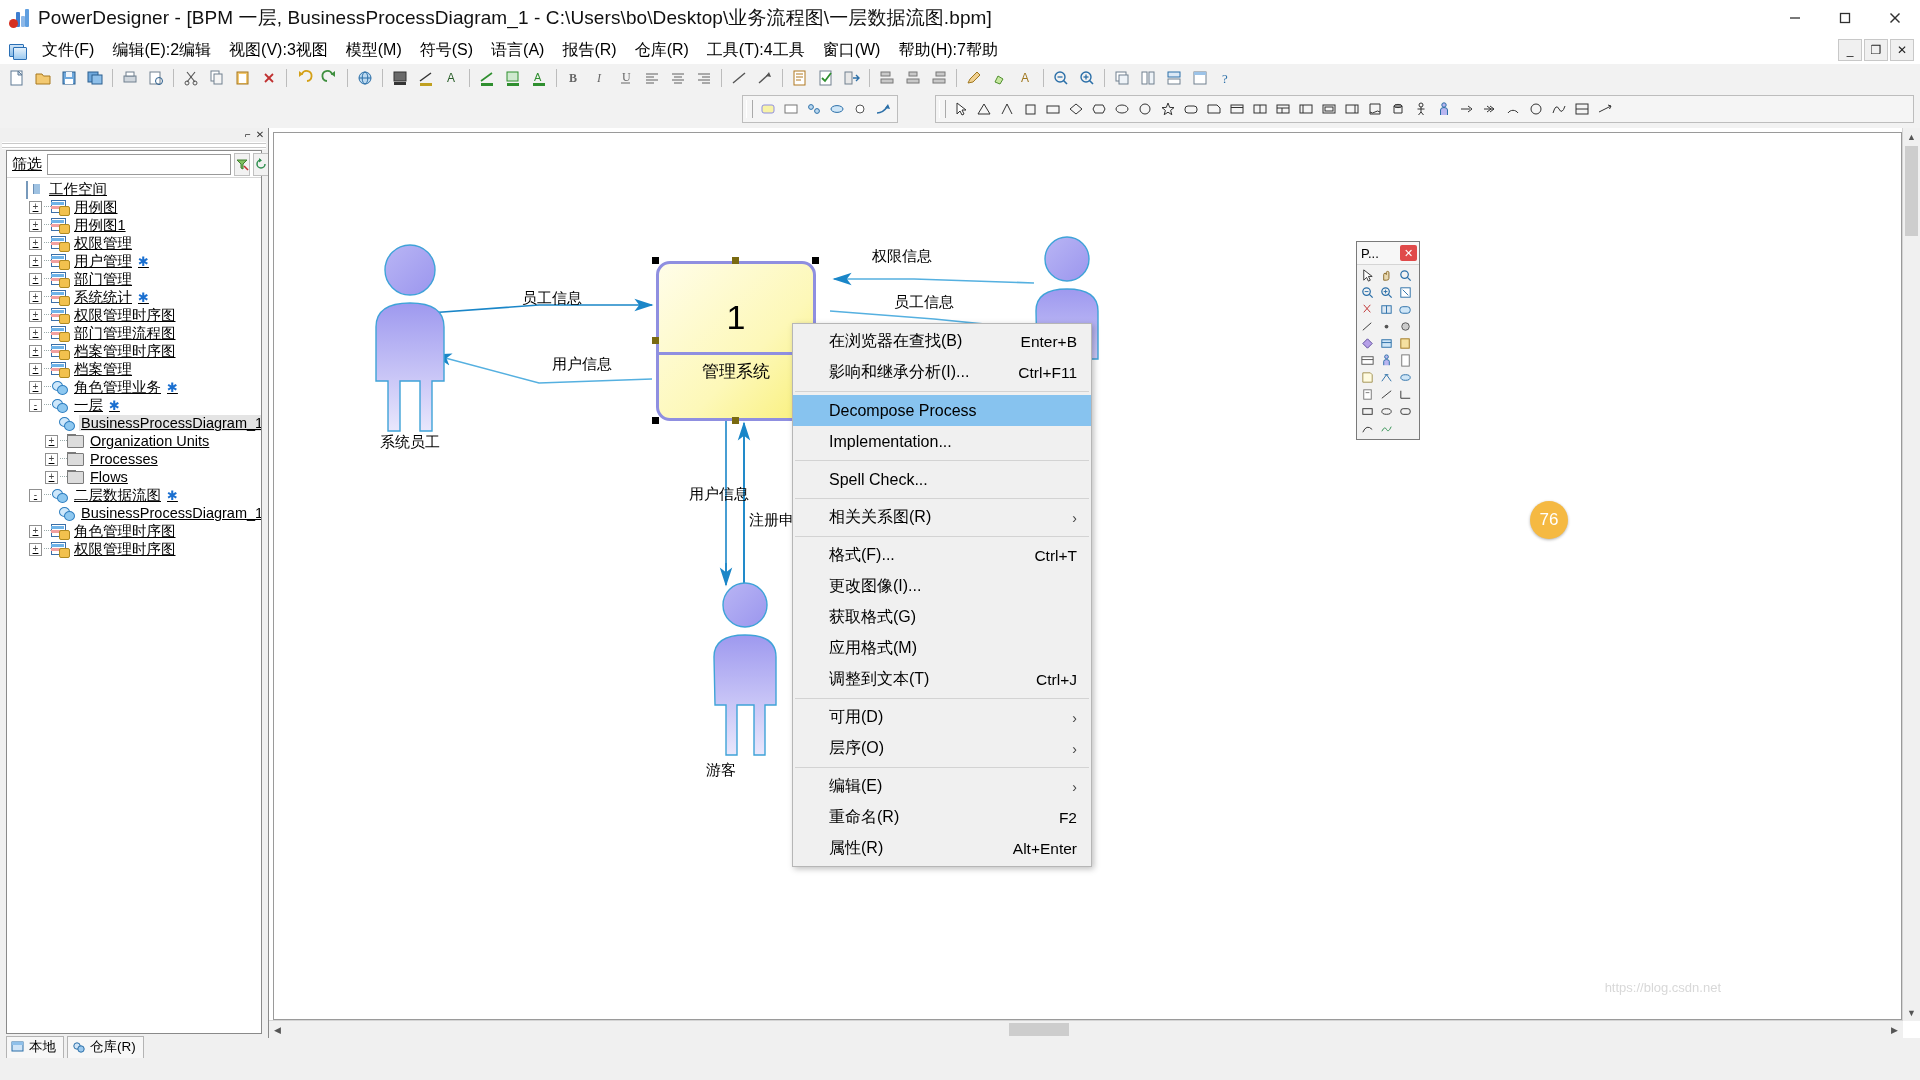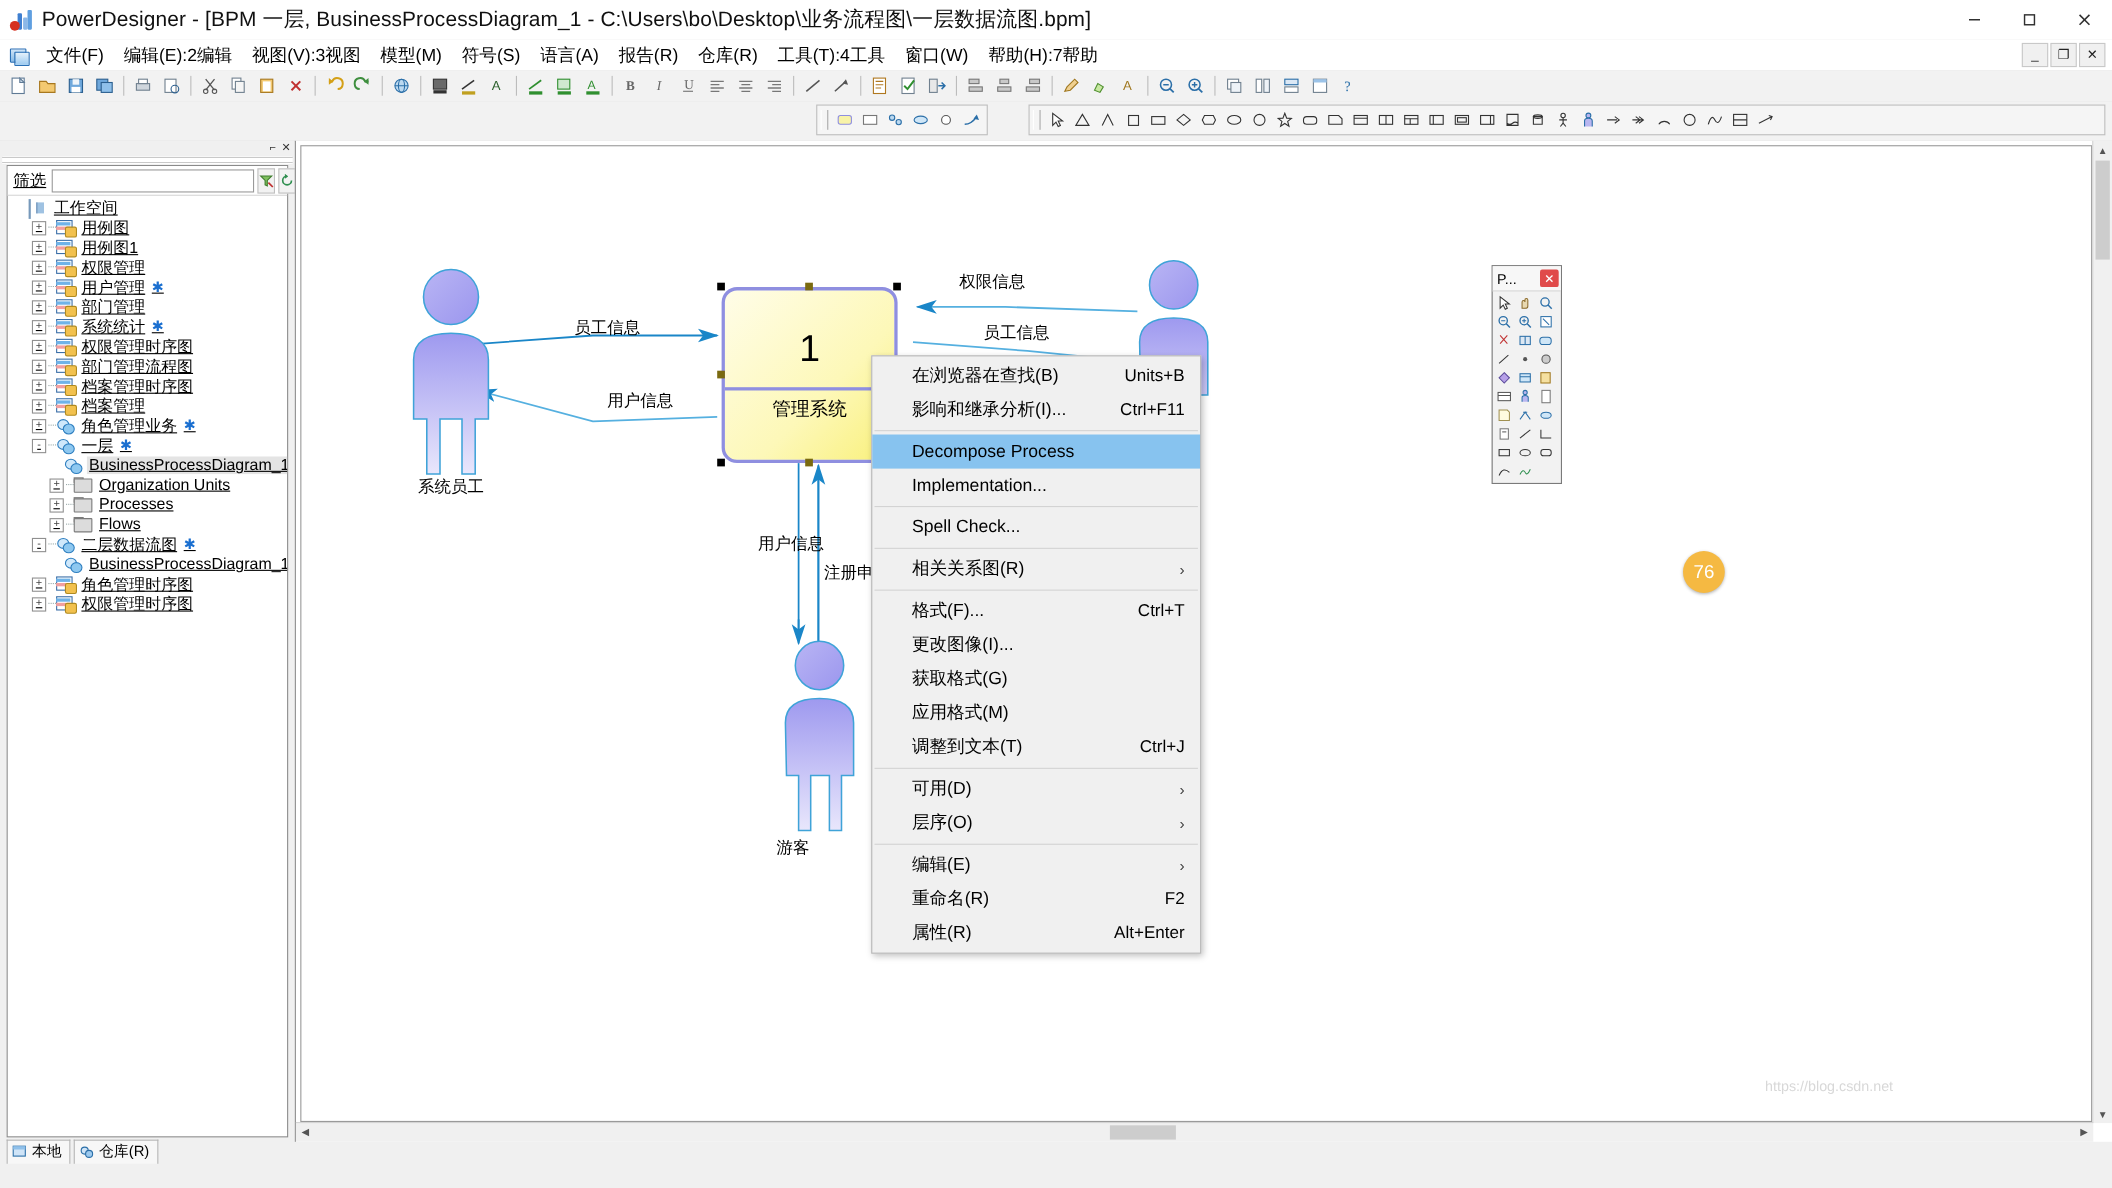--- a/index.html
+++ b/index.html
@@ -1250,21 +1250,21 @@
               </svg>
             </div>
           </div>
       </div>
 
       <div class="side-badge" style="left:1256px; top:368px; width:38px; height:38px;">76</div>
 
       <div class="ctxmenu" id="ctxmenu" style="left:518px; top:190px; min-width:298px;">
           <div class="ctx-item">
             <span class="ctx-label">在浏览器在查找(B)</span>
-            <span class="ctx-short">Units+B</span>
+            <span class="ctx-short">Enter+B</span>
           </div>
           <div class="ctx-item">
             <span class="ctx-label">影响和继承分析(I)...</span>
             <span class="ctx-short">Ctrl+F11</span>
           </div>
           <div class="ctx-sep"></div>
           <div class="ctx-item highlight">
             <span class="ctx-label">Decompose Process</span>
           </div>
           <div class="ctx-item">

